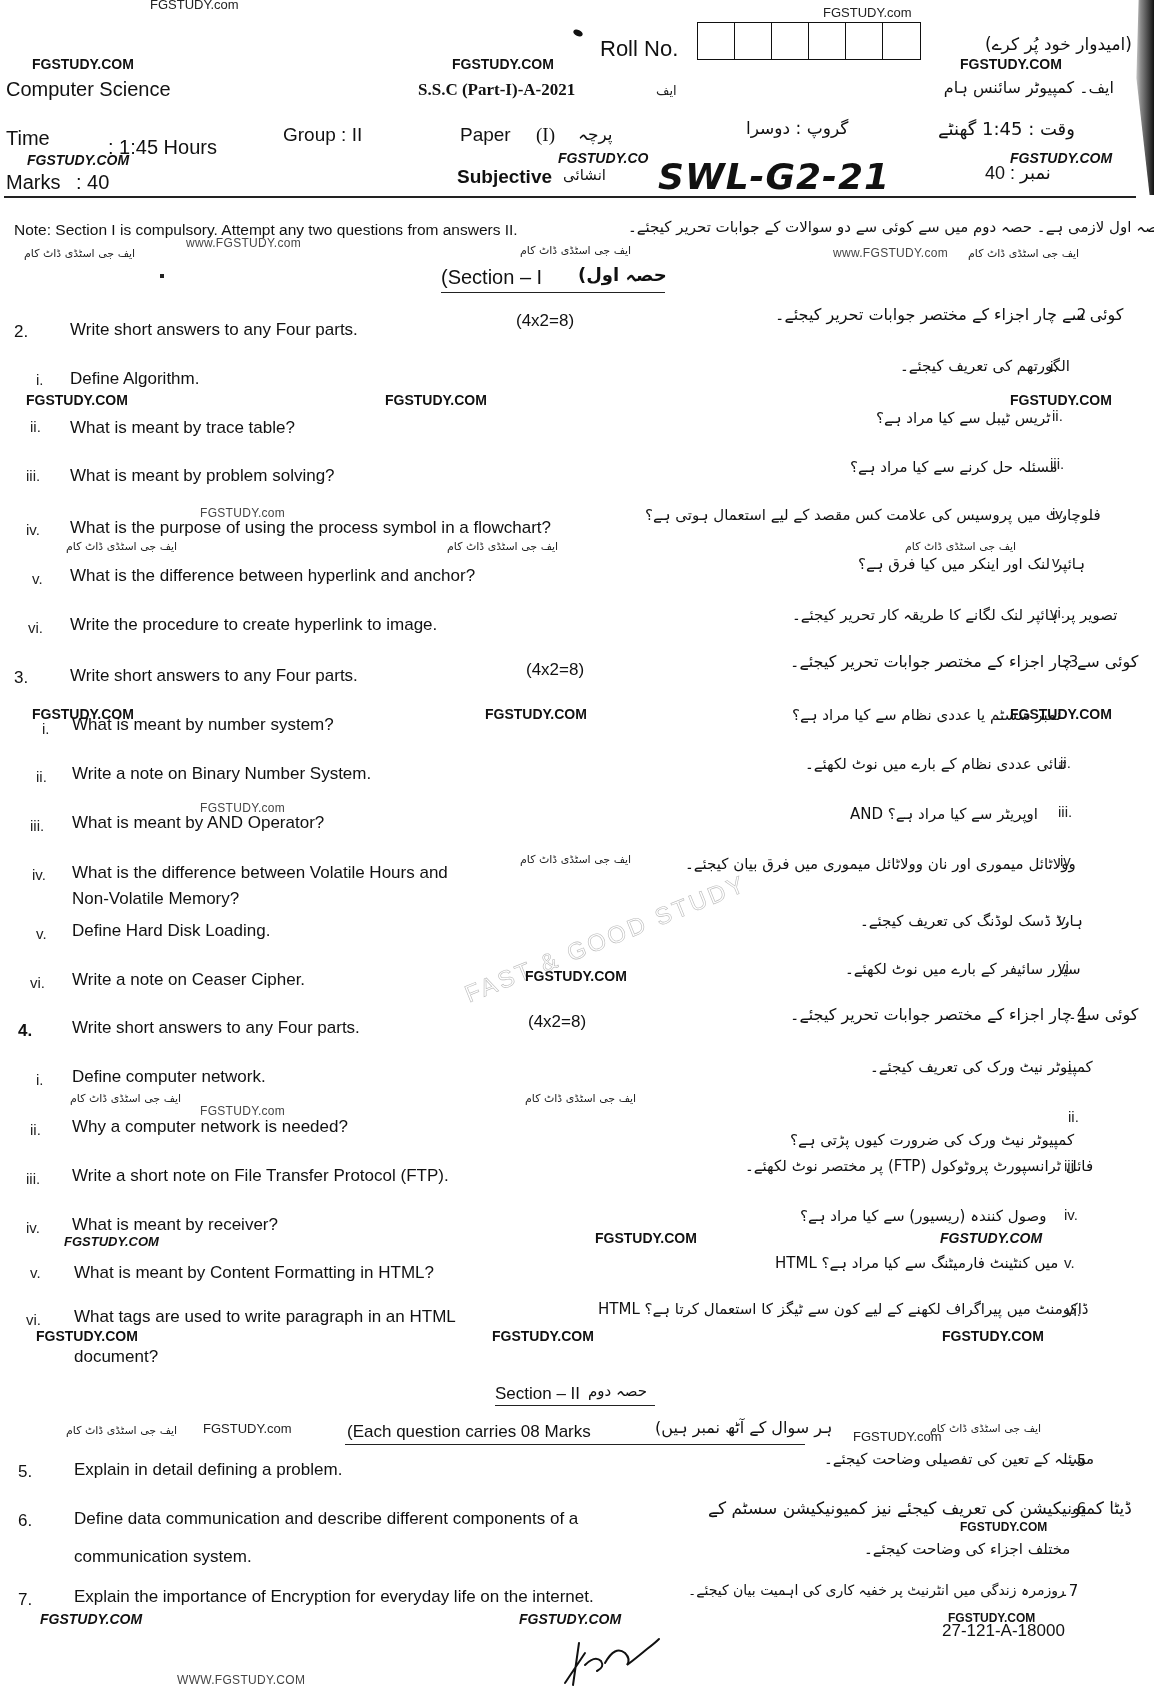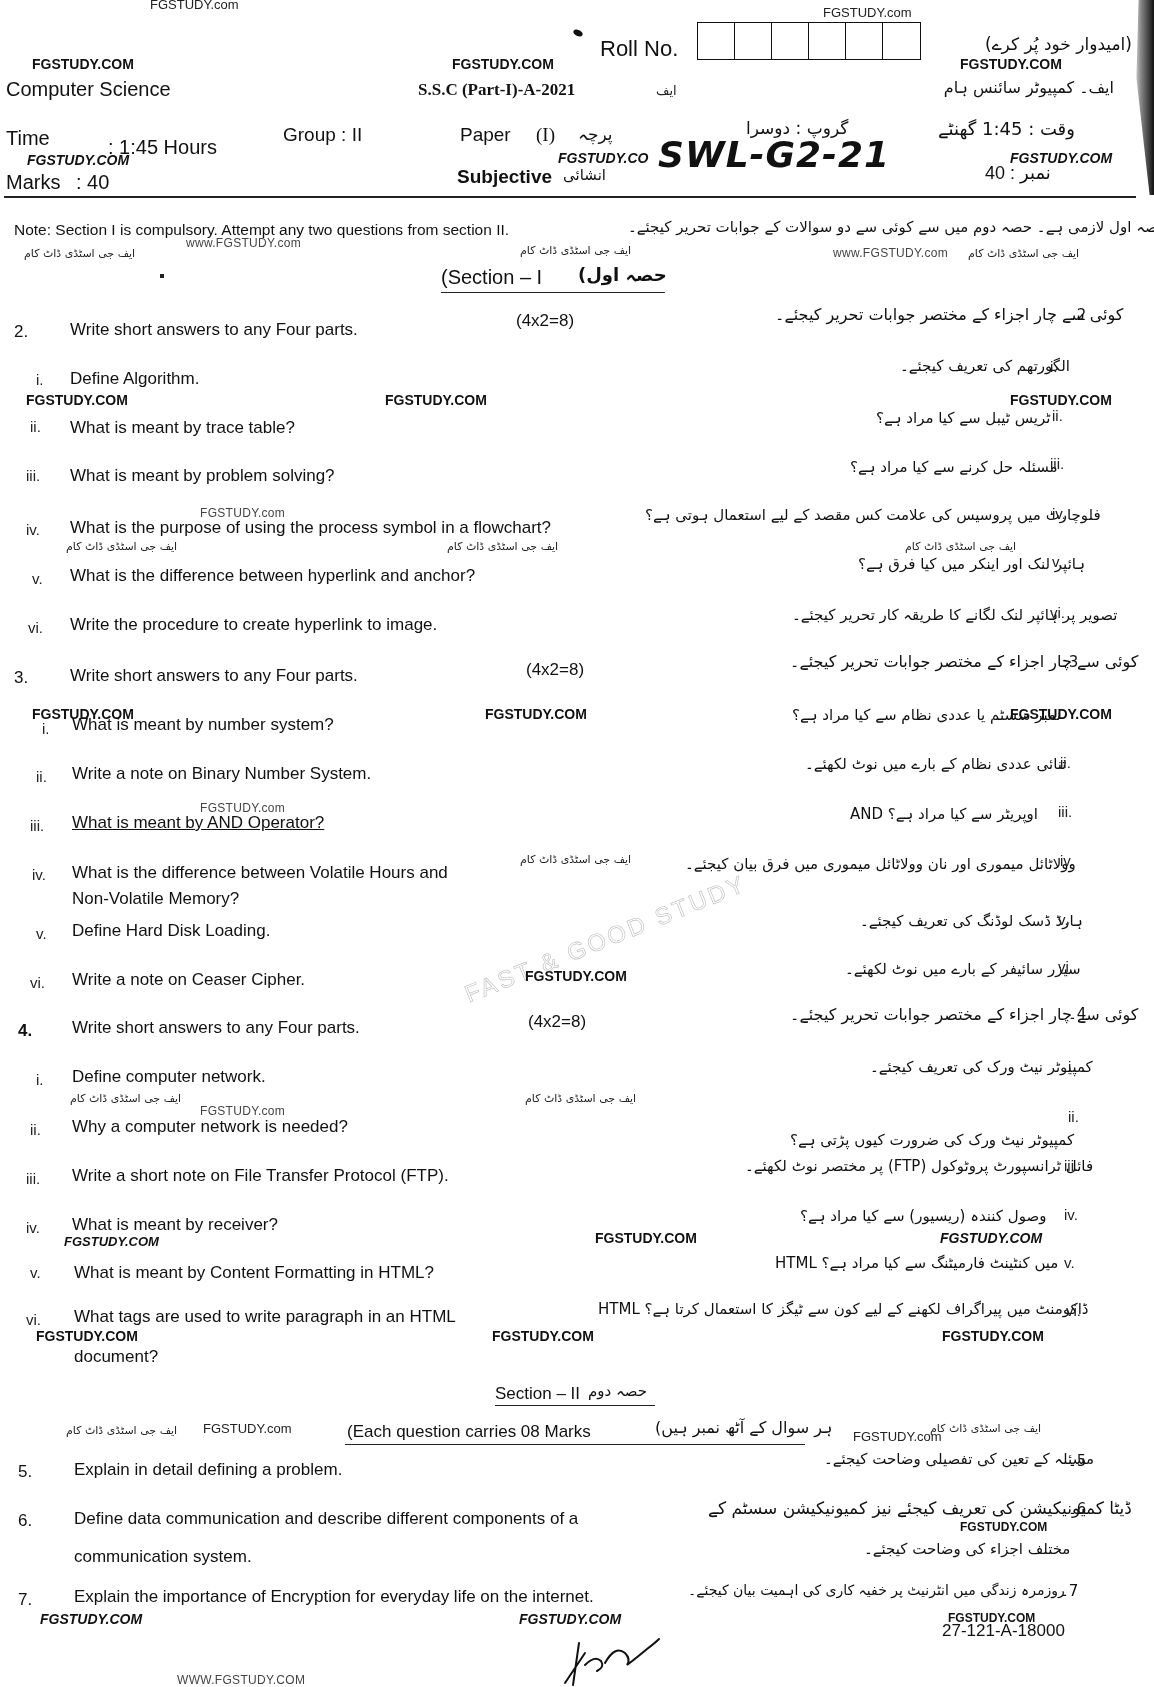--- a/index.html
+++ b/index.html
@@ -65,28 +65,28 @@
 <div class="abs urdu" style="left:746px;top:118px;font-size:17px;">گروپ : دوسرا</div>
 <div class="abs urdu" style="left:938px;top:118px;font-size:18px;">وقت  :  1:45 گھنٹے</div>
 
 <div class="abs wm-bi" style="left:27px;top:152px;">FGSTUDY.COM</div>
 <div class="abs hdr" style="left:6px;top:171px;">Marks</div>
 <div class="abs hdr" style="left:76px;top:171px;">: 40</div>
 
 <div class="abs hdr" style="left:457px;top:166px;font-size:19px;font-weight:bold;">Subjective</div>
 <div class="abs wm-bi" style="left:558px;top:150px;">FGSTUDY.CO</div>
 <div class="abs urdu" style="left:563px;top:166px;font-size:15px;">انشائی</div>
-<div class="abs stamp" style="left:658px;top:134px;">SWL-G2-21</div>
+<div class="abs stamp" style="left:658px;top:156px;">SWL-G2-21</div>
 <div class="abs hdr" style="left:985px;top:162px;font-size:18px;">40 : نمبر</div>
 <div class="abs wm-bi" style="left:1010px;top:150px;">FGSTUDY.COM</div>
 
 <div class="edge"></div>
 <div class="hline" style="left:4px;top:196px;width:1132px;"></div>
 
-<div class="abs" style="left:14px;top:221px;font-size:15.5px;">Note:  Section I is compulsory. Attempt any two questions from section II.</div>
+<div class="abs" style="left:14px;top:221px;font-size:15.5px;">Note:  Section I is compulsory. Attempt any two questions from answers II.</div>
 <div class="abs urdu" style="left:628px;top:218px;font-size:15px;">نوٹ: حصہ اول لازمی ہے۔ حصہ دوم میں سے کوئی سے دو سوالات کے جوابات تحریر کیجئے۔</div>
 <div class="abs wm-thin" style="left:186px;top:236px;">www.FGSTUDY.com</div>
 <div class="abs urdu-sm" style="left:24px;top:247px;">ایف جی اسٹڈی ڈاٹ کام</div>
 <div class="abs" style="left:160px;top:274px;width:4px;height:4px;background:#222;"></div>
 <div class="abs wm-thin" style="left:833px;top:246px;">www.FGSTUDY.com</div>
 <div class="abs urdu-sm" style="left:968px;top:247px;">ایف جی اسٹڈی ڈاٹ کام</div>
 <div class="abs urdu-sm" style="left:520px;top:244px;">ایف جی اسٹڈی ڈاٹ کام</div>
 
 <div class="abs" style="left:441px;top:266px;font-size:20px;">(Section – I</div>
 <div class="abs urdu" style="left:578px;top:264px;font-size:18px;font-weight:bold;">حصہ اول)</div>
@@ -148,21 +148,21 @@
 <div class="abs q" style="left:72px;top:715px;">What is meant by number system?</div>
 <div class="abs urdu" style="left:792px;top:706px;">نمبر سسٹم یا عددی نظام سے کیا مراد ہے؟</div>
 
 <div class="abs roman" style="left:36px;top:768px;">ii.</div>
 <div class="abs q" style="left:72px;top:764px;">Write a note on Binary Number System.</div>
 <div class="abs urdu" style="left:805px;top:755px;">ثنائی عددی نظام کے بارے میں نوٹ لکھئے۔</div>
 <div class="abs roman" style="left:1060px;top:754px;">ii.</div>
 
 <div class="abs wm-thin" style="left:200px;top:801px;">FGSTUDY.com</div>
 <div class="abs roman" style="left:30px;top:817px;">iii.</div>
-<div class="abs q" style="left:72px;top:813px;text-decoration:underline;">What is meant by AND Operator?</div>
+<div class="abs q" style="left:72px;top:813px;">What is meant by AND Operator?</div>
 <div class="abs urdu" style="left:850px;top:805px;">AND اوپریٹر سے کیا مراد ہے؟</div>
 <div class="abs roman" style="left:1058px;top:803px;">iii.</div>
 
 <div class="abs roman" style="left:32px;top:866px;">iv.</div>
 <div class="abs q" style="left:72px;top:863px;">What is the difference between Volatile Hours and</div>
 <div class="abs urdu-sm" style="left:520px;top:853px;">ایف جی اسٹڈی ڈاٹ کام</div>
 <div class="abs q" style="left:72px;top:889px;">Non-Volatile Memory?</div>
 <div class="abs urdu" style="left:685px;top:855px;">وولاٹائل میموری اور نان وولاٹائل میموری میں فرق بیان کیجئے۔</div>
 <div class="abs roman" style="left:1060px;top:852px;">iv.</div>
 

